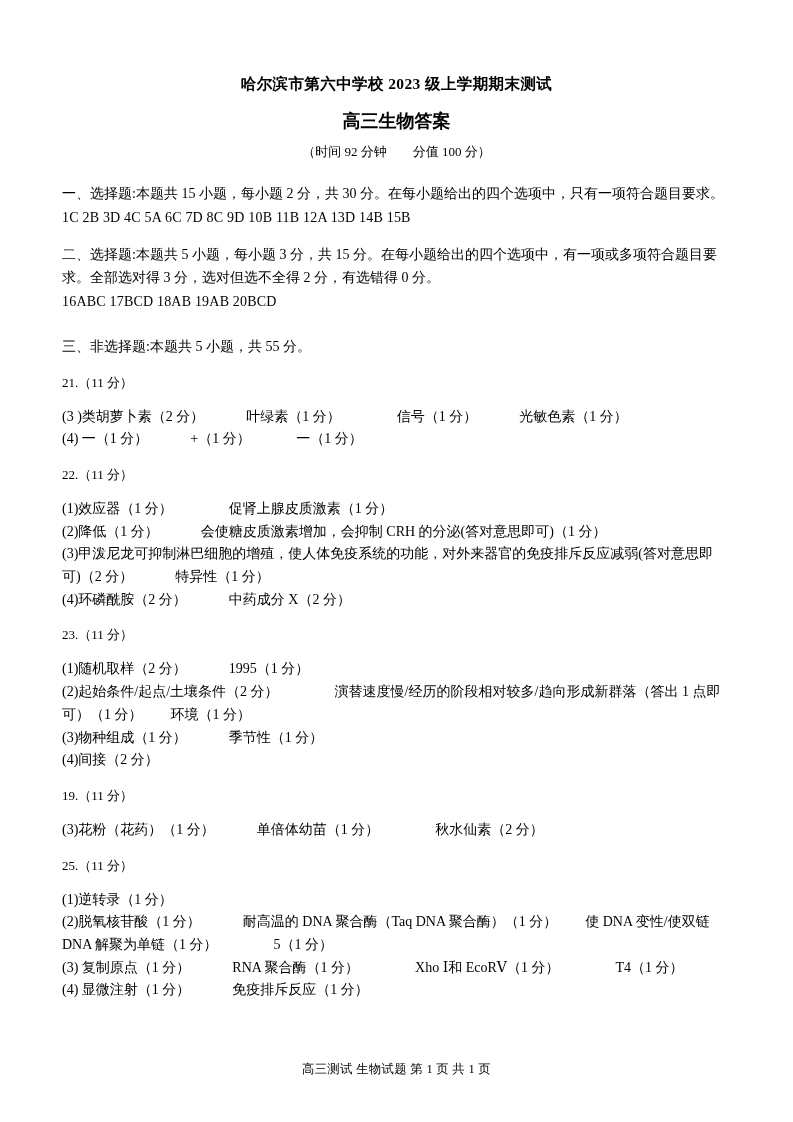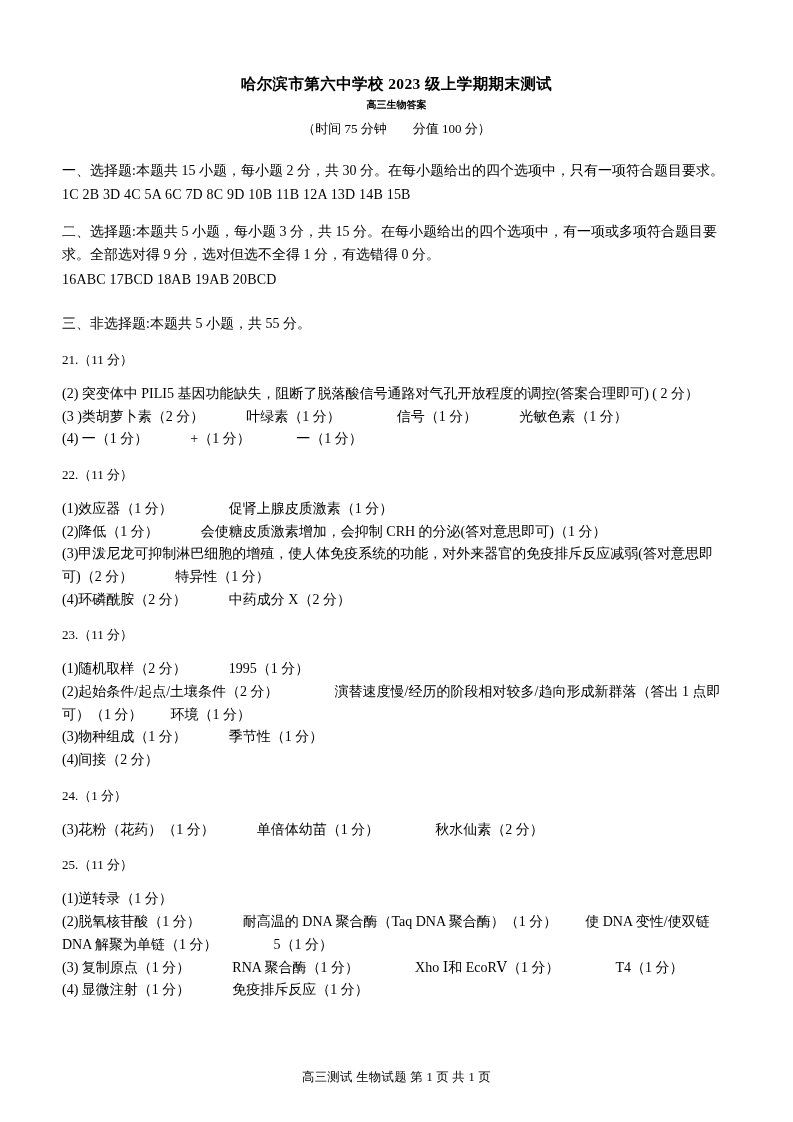--- a/index.html
+++ b/index.html
@@ -24,24 +24,24 @@
   }
   .title {
     text-align: center;
     font-size: 15.5px;
     font-weight: bold;
     letter-spacing: 0.4px;
     line-height: 1.55;
   }
   .subtitle {
     text-align: center;
-    font-size: 10px;
+    font-size: 18px;
     font-weight: bold;
     line-height: 1.6;
-    margin-top: 1px;
+    margin-top: 11px;
   }
   .timing {
     text-align: center;
     font-size: 13px;
     line-height: 1.6;
     margin-top: 6px;
   }
   .section {
     margin-top: 20px;
   }
@@ -62,51 +62,50 @@
     margin-top: 9px;
   }
   .qnum {
     font-size: 13px;
     line-height: 1.62;
   }
   .footer {
     position: absolute;
     left: 0;
     right: 0;
-    bottom: 36px;
+    bottom: 44px;
     text-align: center;
     font-size: 12.4px;
     letter-spacing: 0.3px;
   }
 </style>
 </head>
 <body>
 
 <div class="page">
 
   <div class="title">哈尔滨市第六中学校 2023 级上学期期末测试</div>
   <div class="subtitle">高三生物答案</div>
-  <div class="timing">（时间 75 分钟　　分值 100 分）</div>
+  <div class="timing">（时间 92 分钟　　分值 100 分）</div>
 
   <div class="section">
     <p class="para">一、选择题:本题共 15 小题，每小题 2 分，共 30 分。在每小题给出的四个选项中，只有一项符合题目要求。</p>
     <p class="answers-line gap-sm">1C  2B   3D   4C   5A   6C   7D   8C   9D   10B   11B   12A   13D   14B   15B</p>
   </div>
 
   <div class="section gap-md" style="margin-top:6px;">
-    <p class="para">二、选择题:本题共 5 小题，每小题 3 分，共 15 分。在每小题给出的四个选项中，有一项或多项符合题目要求。全部选对得 9 分，选对但选不全得 1 分，有选错得 0 分。</p>
+    <p class="para">二、选择题:本题共 5 小题，每小题 3 分，共 15 分。在每小题给出的四个选项中，有一项或多项符合题目要求。全部选对得 3 分，选对但选不全得 2 分，有选错得 0 分。</p>
     <p class="answers-line gap-sm">16ABC    17BCD  18AB    19AB    20BCD</p>
   </div>
 
   <div class="section" style="margin-top:22px;">
     <p class="para">三、非选择题:本题共 5 小题，共 55 分。</p>
 
     <div class="qblock" style="margin-top:6px;">
       <p class="qnum">21.（11 分）</p>
-      <p class="para">(2) 突变体中  PILI5  基因功能缺失，阻断了脱落酸信号通路对气孔开放程度的调控(答案合理即可) ( 2 分）</p>
       <p class="para">(3 )类胡萝卜素（2 分）　　　叶绿素（1 分）　　　　信号（1 分）　　　光敏色素（1 分）</p>
       <p class="para">(4) 一（1 分）　　　+（1 分）　　　 一（1 分）</p>
     </div>
 
     <div class="qblock">
       <p class="qnum">22.（11 分）</p>
       <p class="para">(1)效应器（1 分）　　　　促肾上腺皮质激素（1 分）</p>
       <p class="para">(2)降低（1 分）　　　会使糖皮质激素增加，会抑制 CRH 的分泌(答对意思即可)（1 分）</p>
       <p class="para">(3)甲泼尼龙可抑制淋巴细胞的增殖，使人体免疫系统的功能，对外来器官的免疫排斥反应减弱(答对意思即可)（2 分）　　　特异性（1 分）</p>
       <p class="para">(4)环磷酰胺（2 分）　　　中药成分 X（2 分）</p>
@@ -114,21 +113,21 @@
 
     <div class="qblock">
       <p class="qnum">23.（11 分）</p>
       <p class="para">(1)随机取样（2 分）　　　1995（1 分）</p>
       <p class="para">(2)起始条件/起点/土壤条件（2 分）　　　　演替速度慢/经历的阶段相对较多/趋向形成新群落（答出 1 点即可）（1 分）　　环境（1 分）</p>
       <p class="para">(3)物种组成（1 分）　　　季节性（1 分）</p>
       <p class="para">(4)间接（2 分）</p>
     </div>
 
     <div class="qblock">
-      <p class="qnum">24.（1 分）</p>
+      <p class="qnum">19.（11 分）</p>
       <p class="para">(3)花粉（花药）（1 分）　　　单倍体幼苗（1 分）　　　　秋水仙素（2 分）</p>
     </div>
 
     <div class="qblock">
       <p class="qnum">25.（11 分）</p>
       <p class="para">(1)逆转录（1 分）</p>
       <p class="para">(2)脱氧核苷酸（1 分）　　　耐高温的 DNA 聚合酶（Taq DNA 聚合酶）（1 分）　　使 DNA 变性/使双链 DNA 解聚为单链（1 分）　　　　5（1 分）</p>
       <p class="para">(3) 复制原点（1 分）　　　RNA 聚合酶（1 分）　　　　Xho Ⅰ和 EcoRⅤ（1 分）　　　　T4（1 分）</p>
       <p class="para">(4) 显微注射（1 分）　　　免疫排斥反应（1 分）</p>
     </div>

